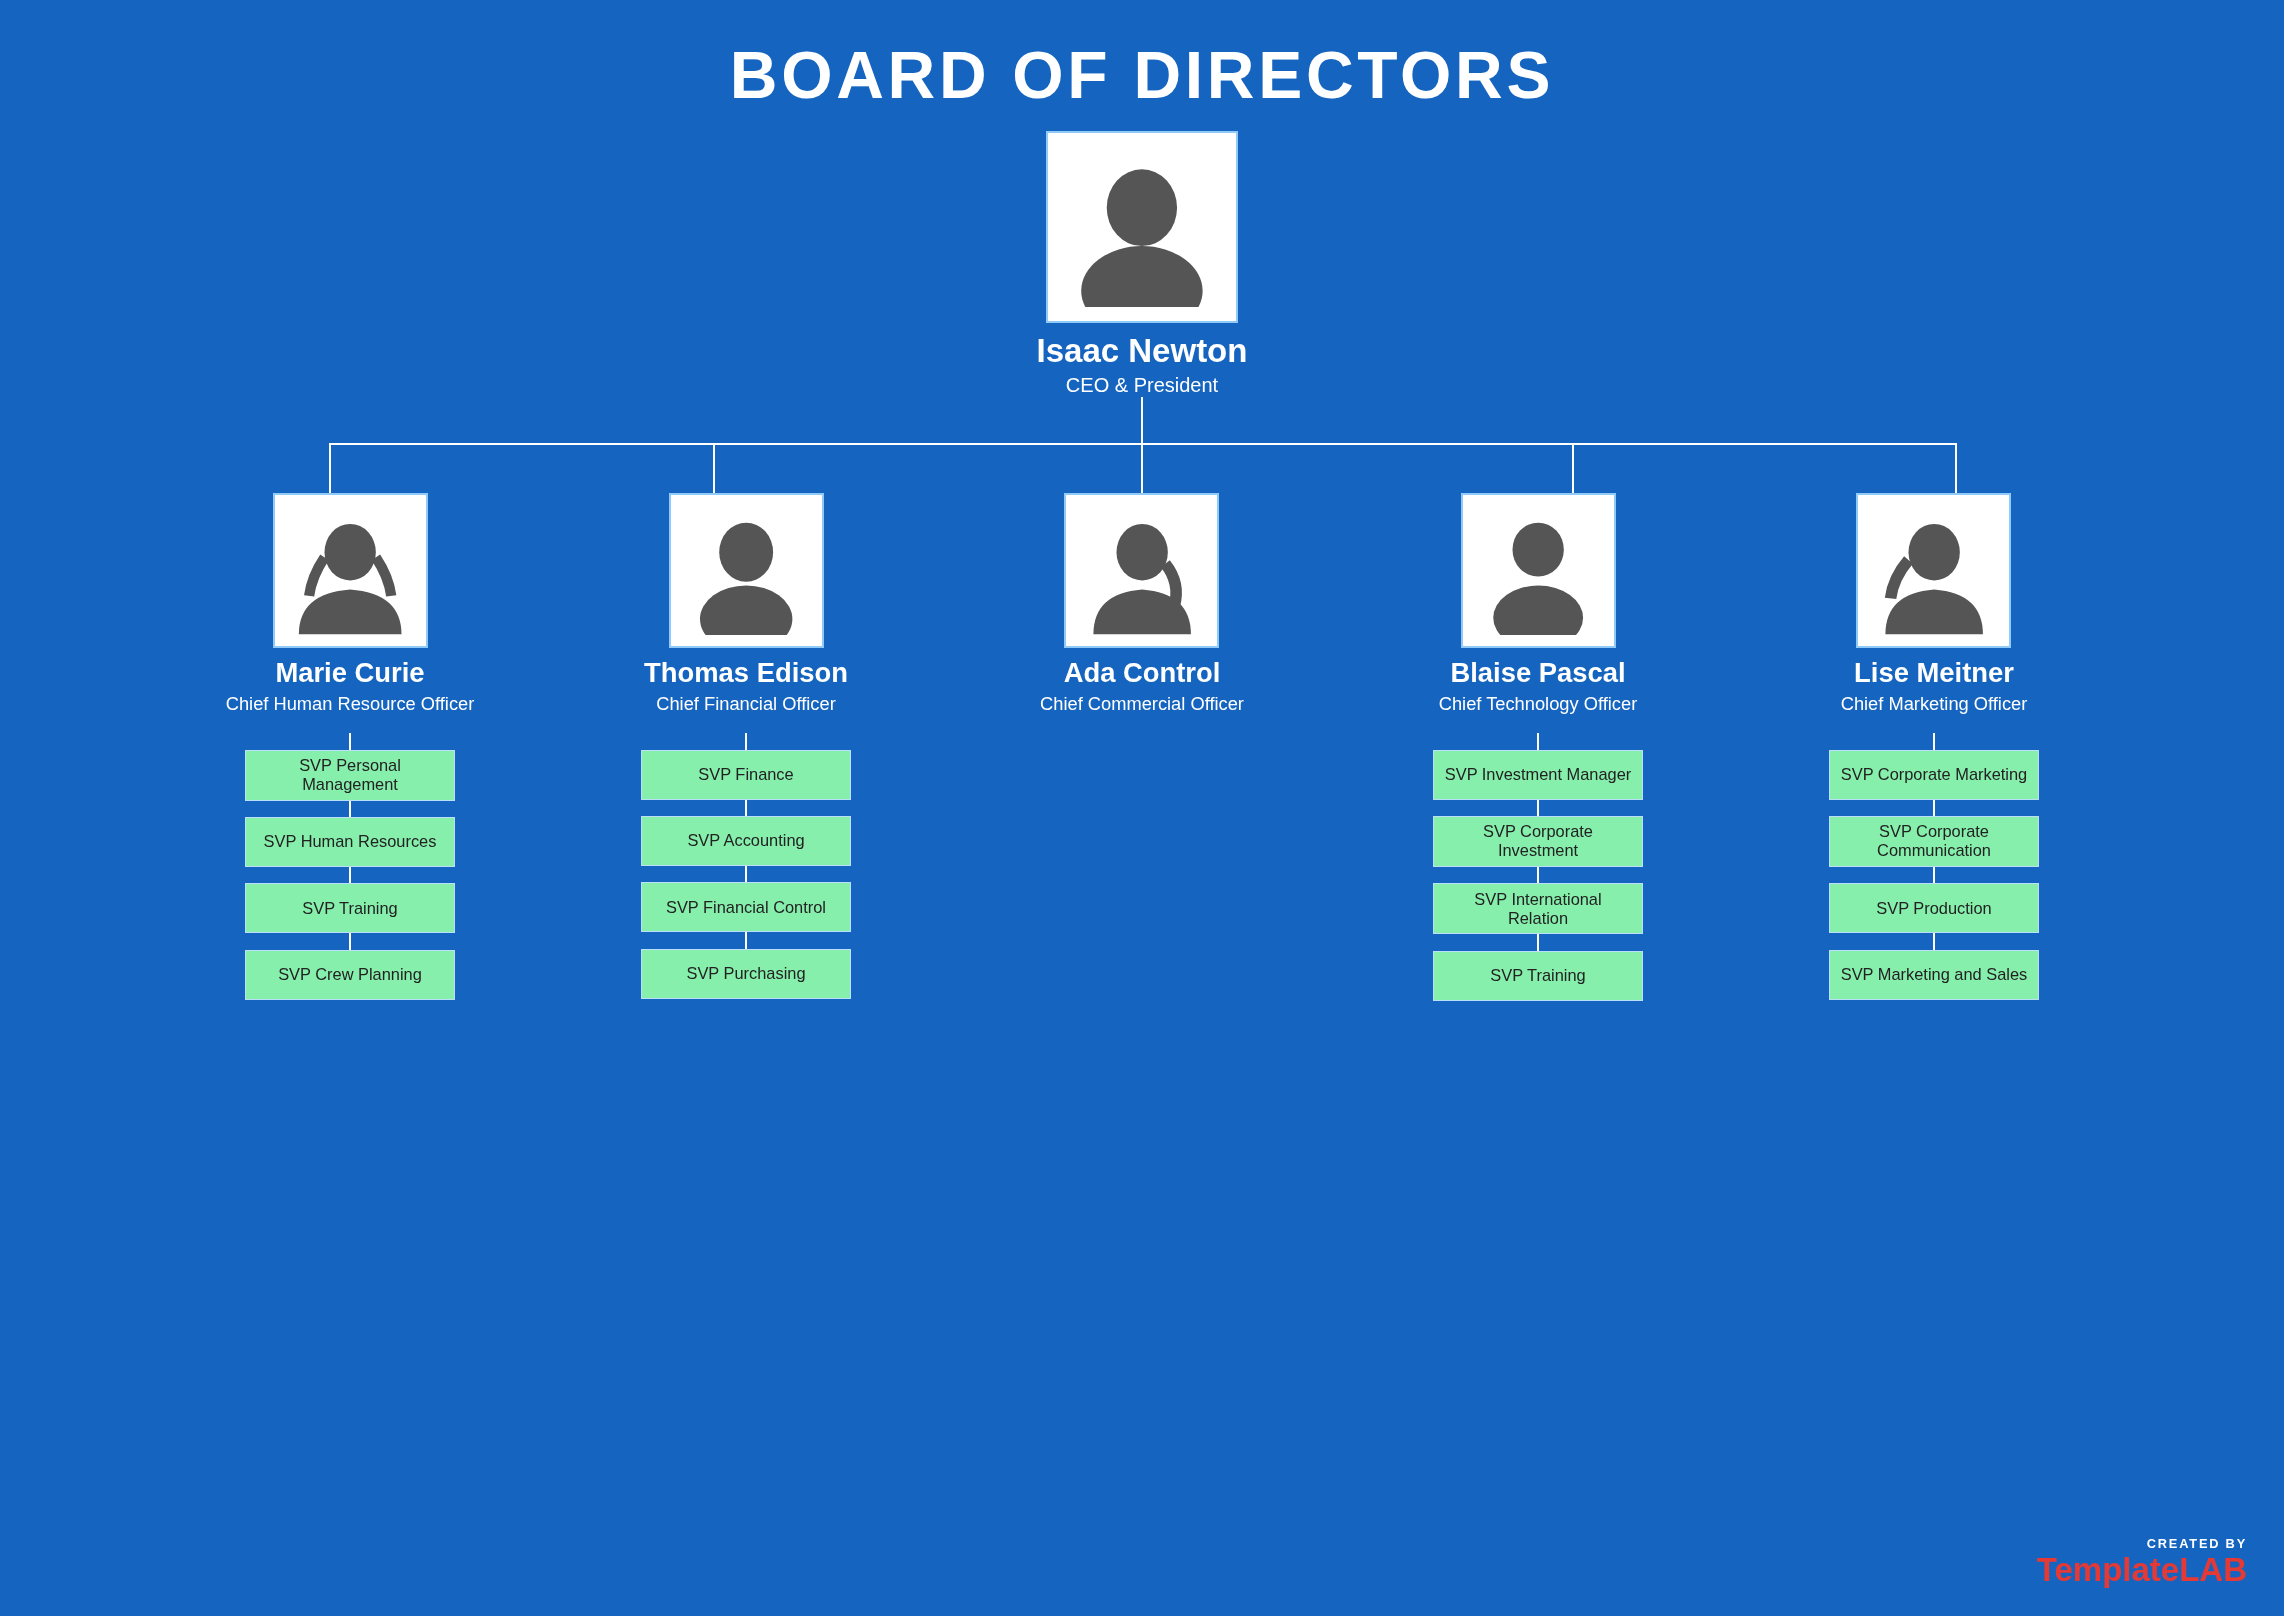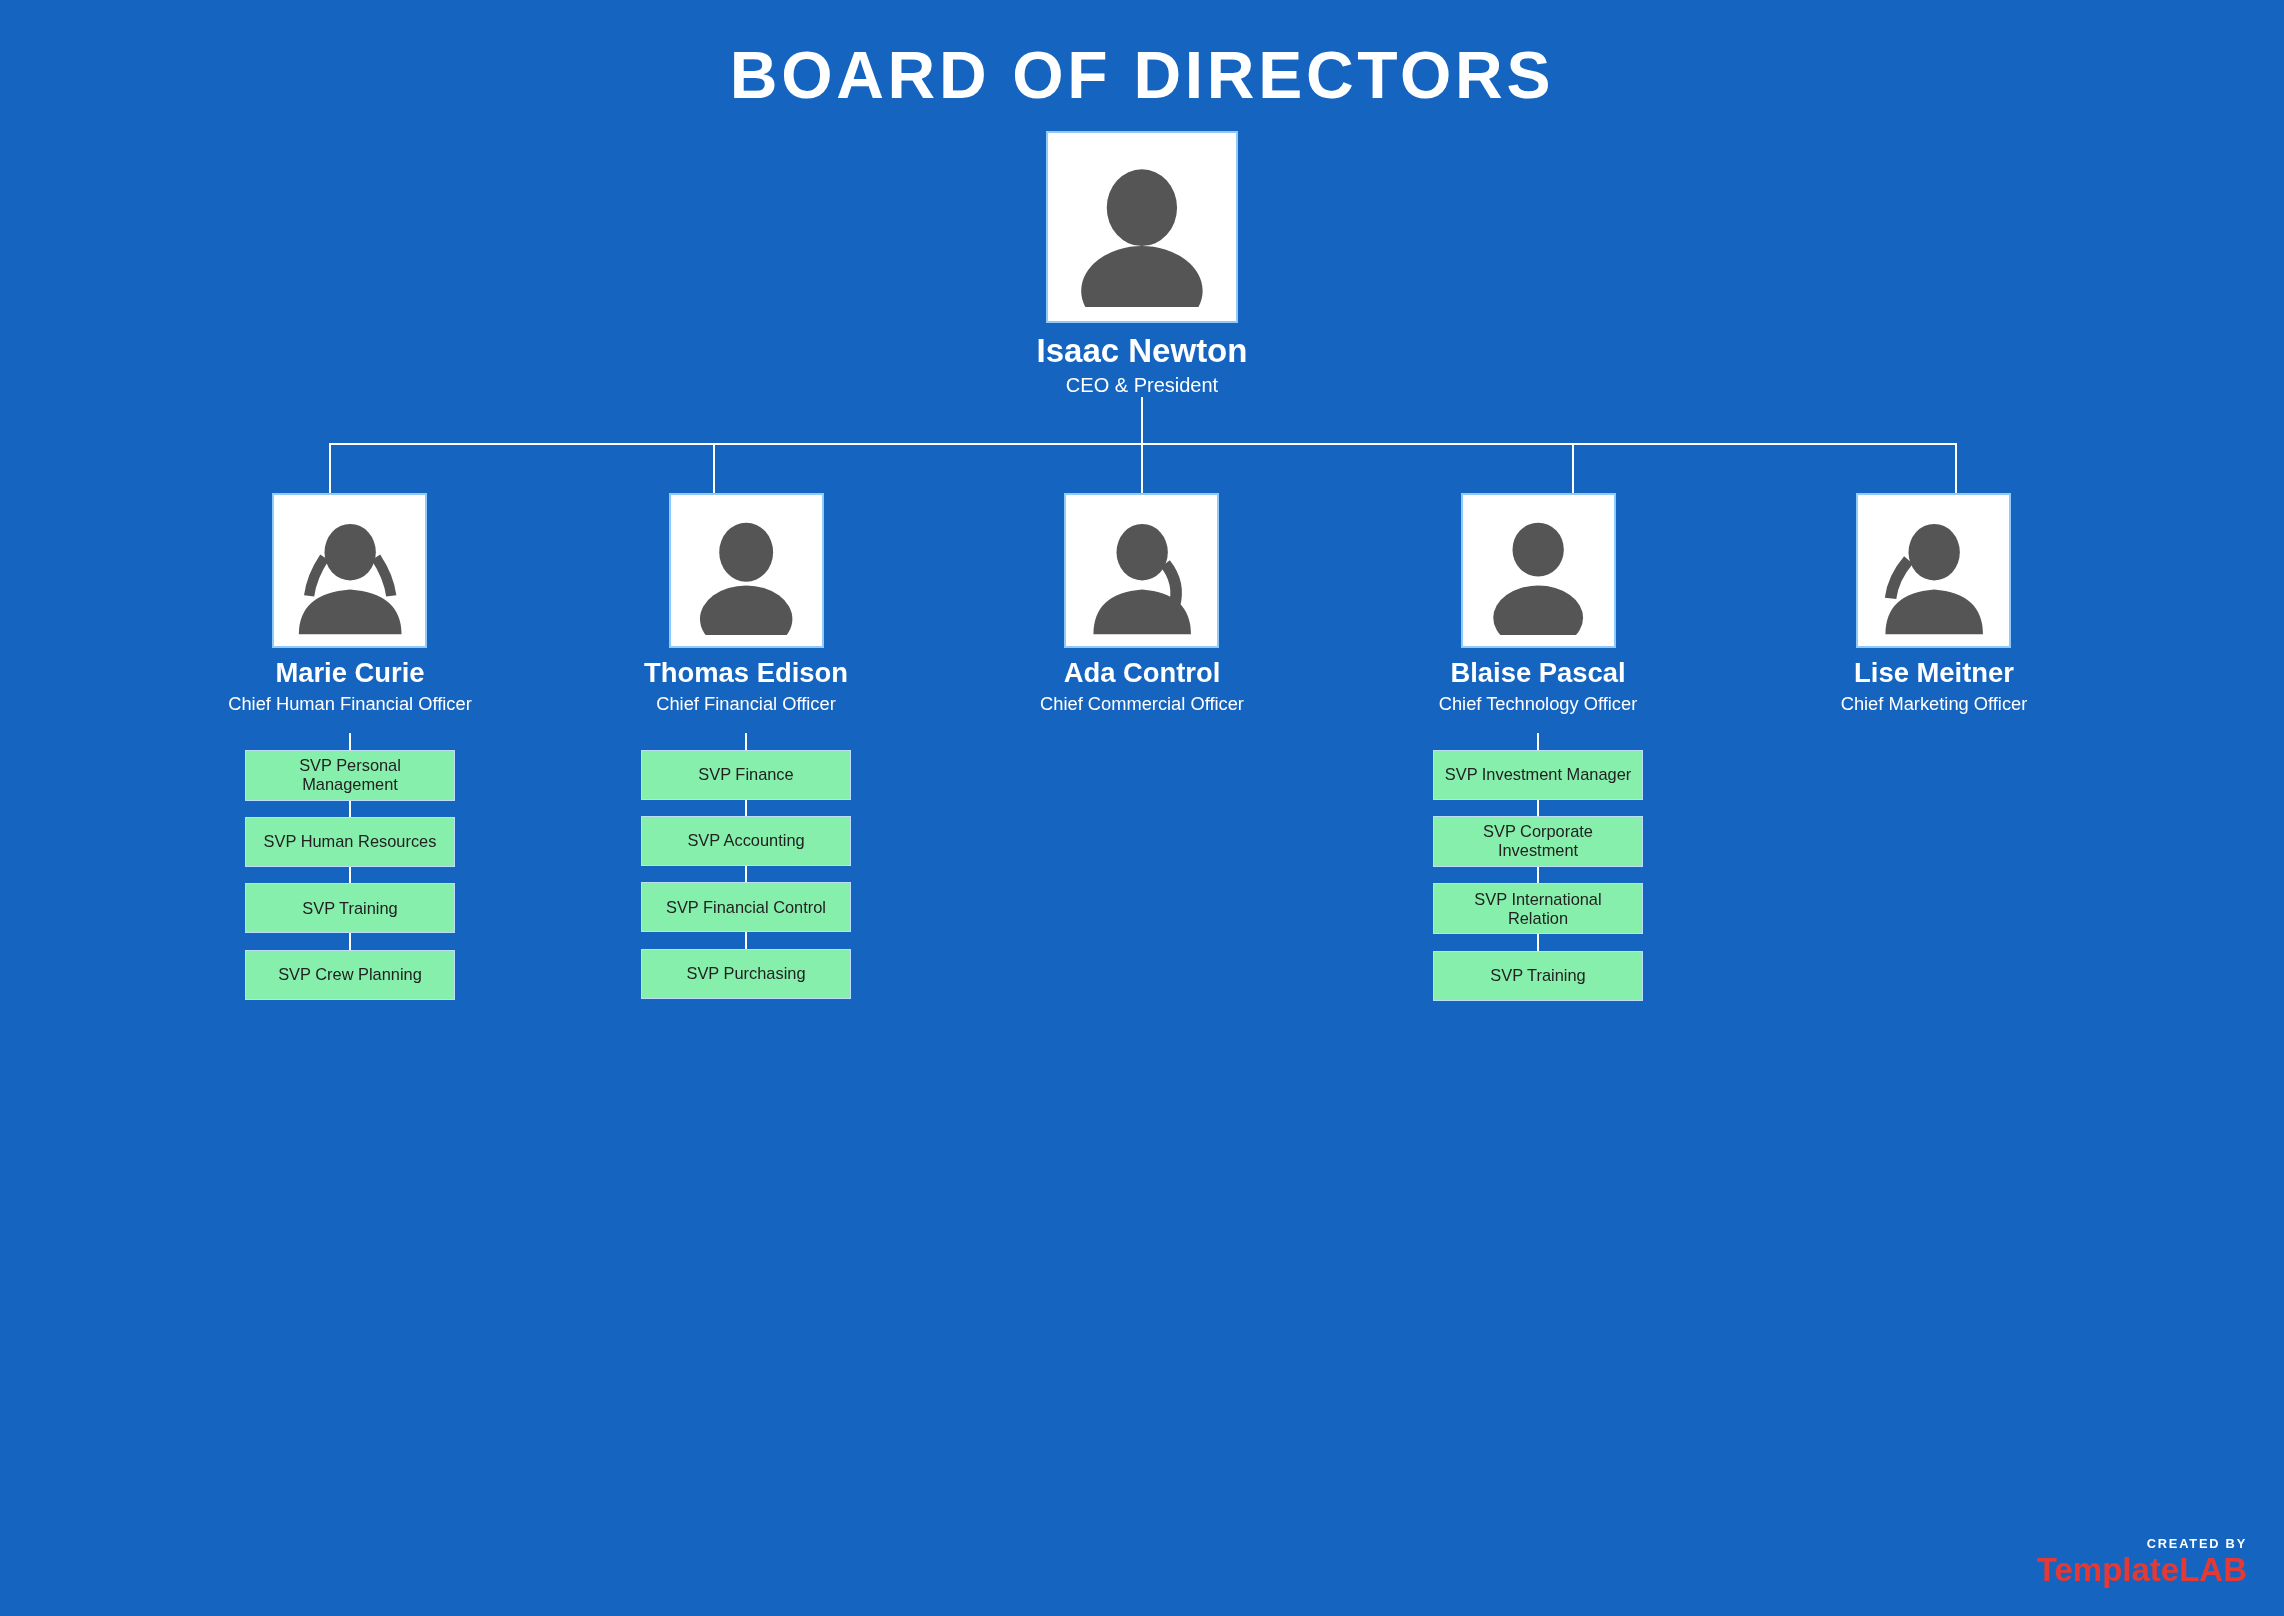--- a/index.html
+++ b/index.html
@@ -186,21 +186,21 @@
       <div class="person-card">
         <div class="avatar-box">
           <svg class="avatar-svg" viewBox="0 0 100 100">
             <ellipse cx="50" cy="36" rx="20" ry="22" fill="#555"></ellipse>
             <path d="M10 100 Q10 68 50 65 Q90 68 90 100 Z" fill="#555"></path>
             <path d="M30 40 Q20 55 18 70" stroke="#555" stroke-width="8" fill="none"></path>
             <path d="M70 40 Q80 55 82 70" stroke="#555" stroke-width="8" fill="none"></path>
           </svg>
         </div>
         <div class="person-name">Marie Curie</div>
-        <div class="person-title">Chief Human Financial Officer</div>
+        <div class="person-title">Chief Human Resource Officer</div>
       </div>
       <div class="svp-chain">
         <div class="svp-connector"></div>
         <div class="svp-box">SVP Personal Management</div>
         <div class="svp-connector"></div>
         <div class="svp-box">SVP Human Resources</div>
         <div class="svp-connector"></div>
         <div class="svp-box">SVP Training</div>
         <div class="svp-connector"></div>
         <div class="svp-box">SVP Crew Planning</div>
@@ -271,20 +271,30 @@
       <div class="person-card">
         <div class="avatar-box">
           <svg class="avatar-svg" viewBox="0 0 100 100">
             <ellipse cx="50" cy="36" rx="20" ry="22" fill="#555"></ellipse>
             <path d="M12 100 Q12 68 50 65 Q88 68 88 100 Z" fill="#555"></path>
             <path d="M30 42 Q18 56 16 72" stroke="#555" stroke-width="9" fill="none"></path>
           </svg>
         </div>
         <div class="person-name">Lise Meitner</div>
         <div class="person-title">Chief Marketing Officer</div>
+      </div>
+      <div class="svp-chain">
+        <div class="svp-connector"></div>
+        <div class="svp-box">SVP Corporate Marketing</div>
+        <div class="svp-connector"></div>
+        <div class="svp-box">SVP Corporate Communication</div>
+        <div class="svp-connector"></div>
+        <div class="svp-box">SVP Production</div>
+        <div class="svp-connector"></div>
+        <div class="svp-box">SVP Marketing and Sales</div>
       </div>
     </div>
 
   </div>
 
 </div>
 
 <div class="watermark">
   <div class="watermark-created">CREATED BY</div>
   <div class="watermark-brand">

